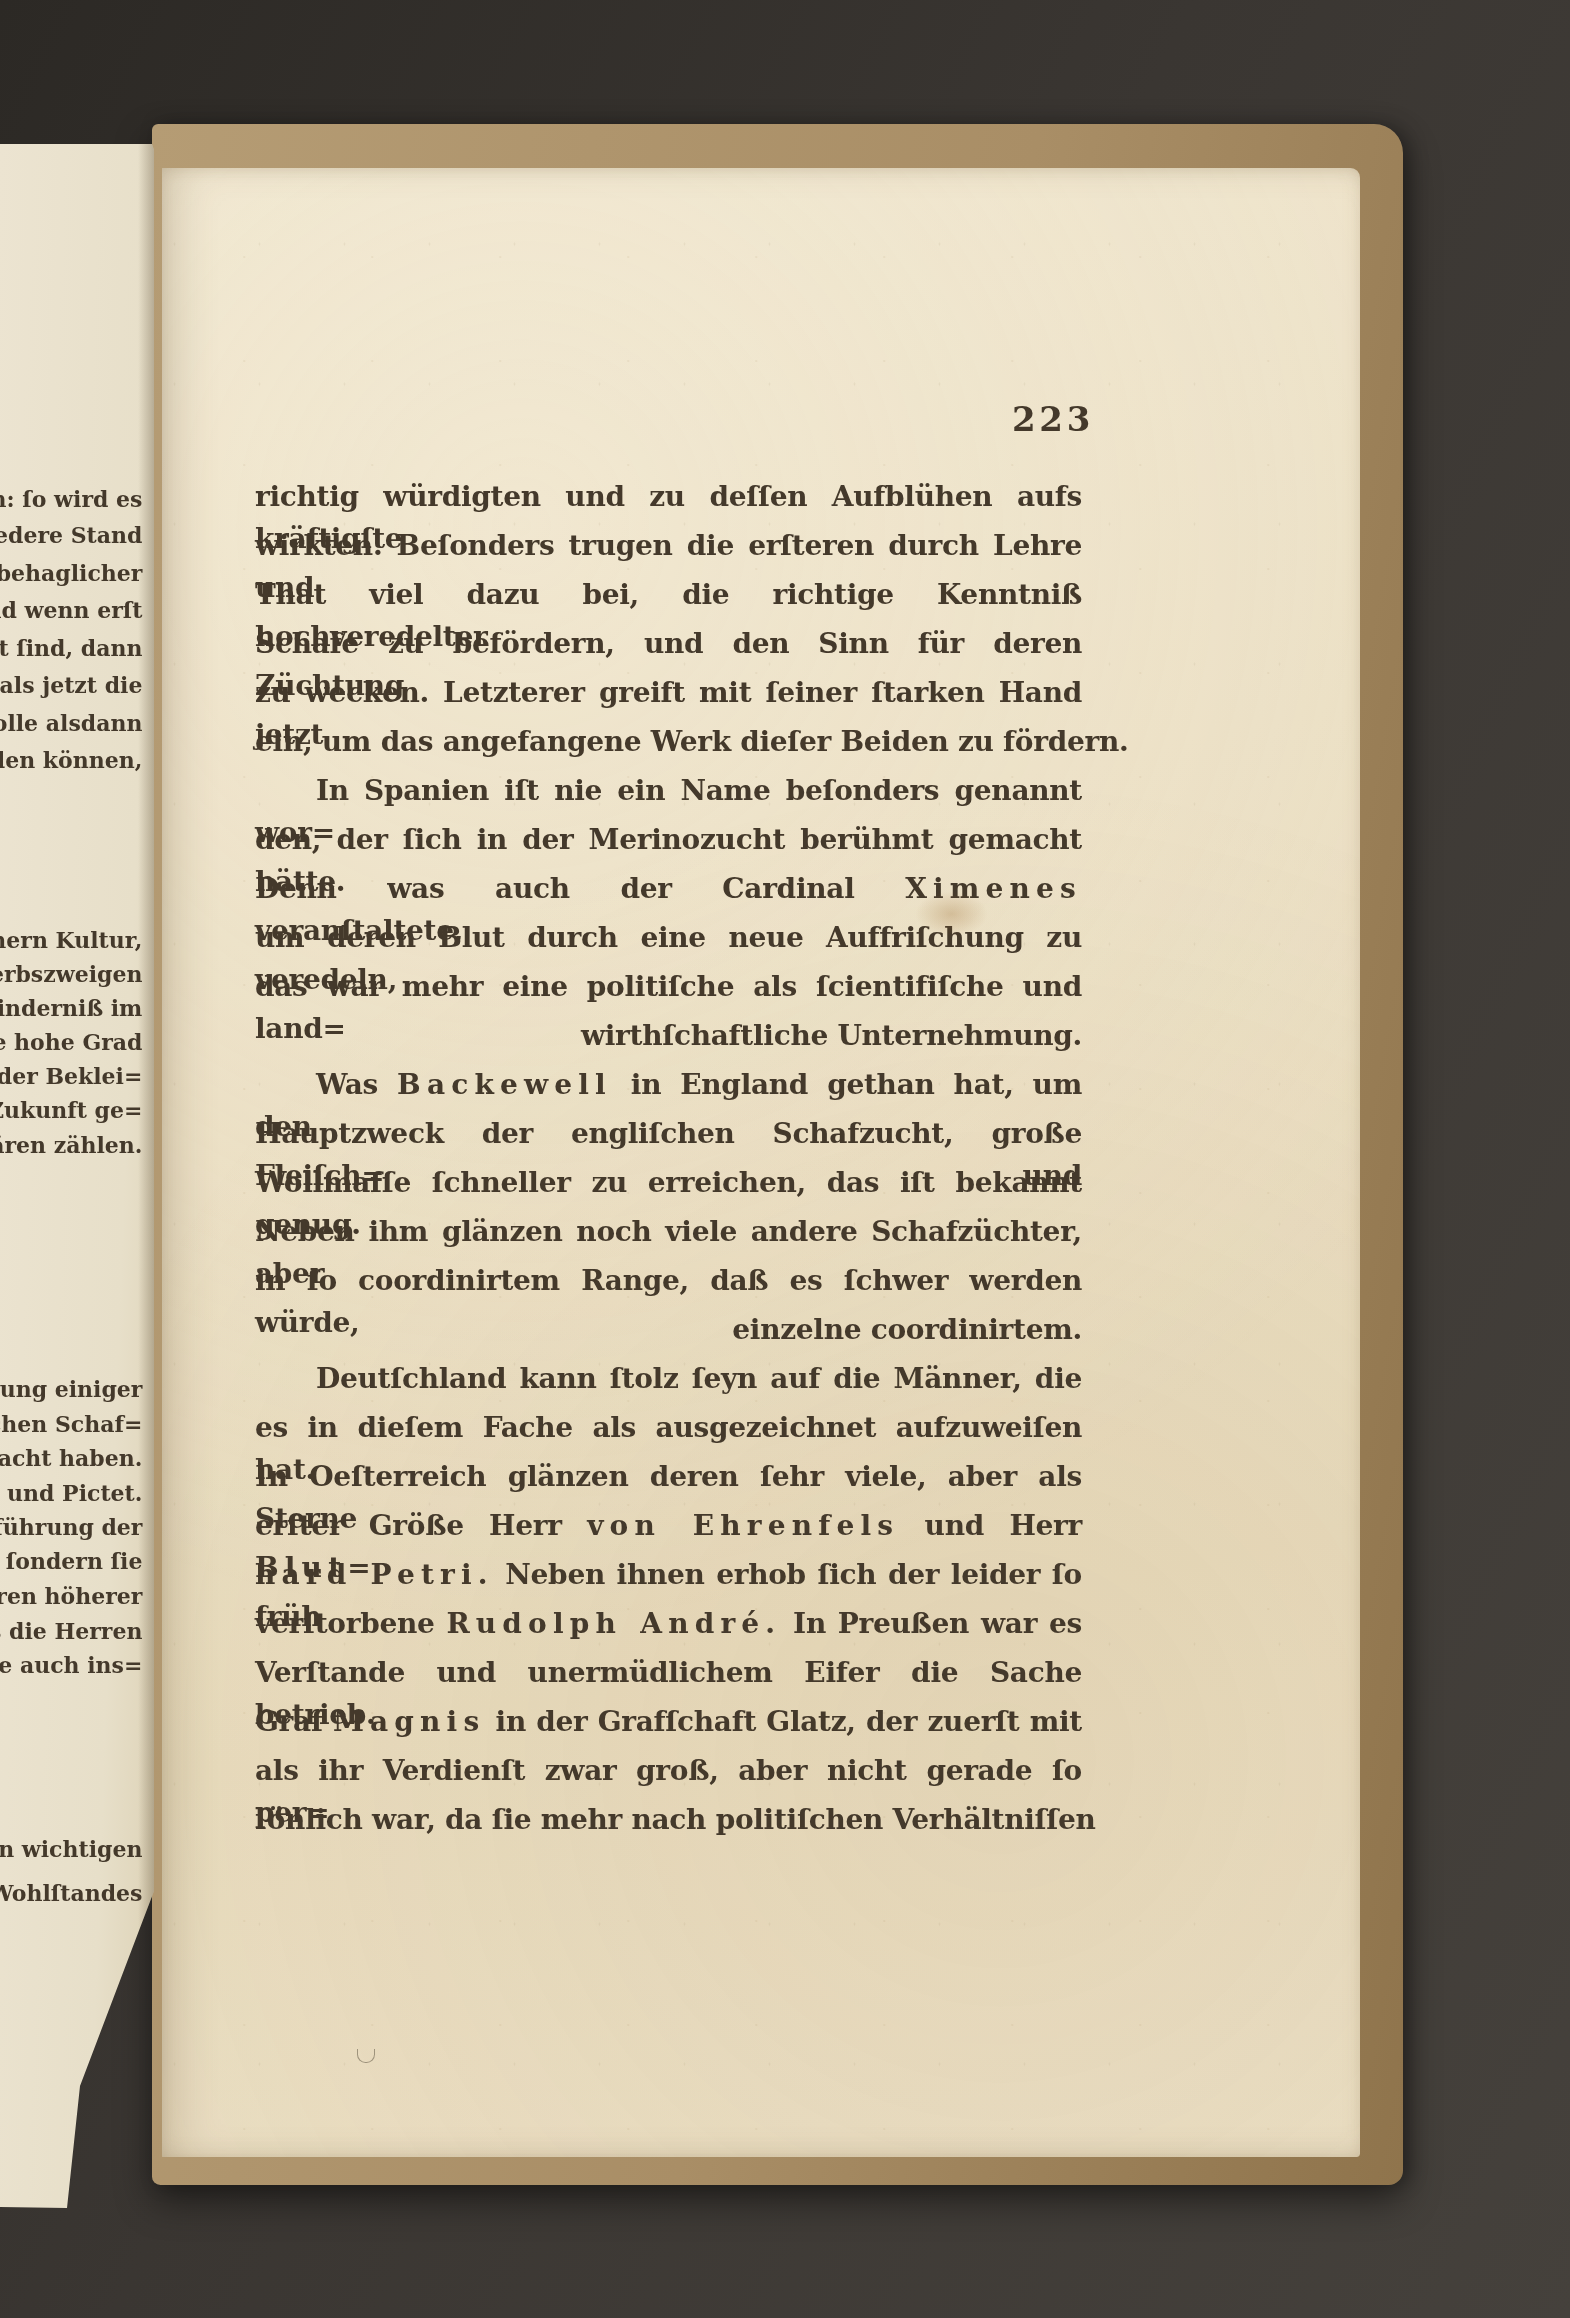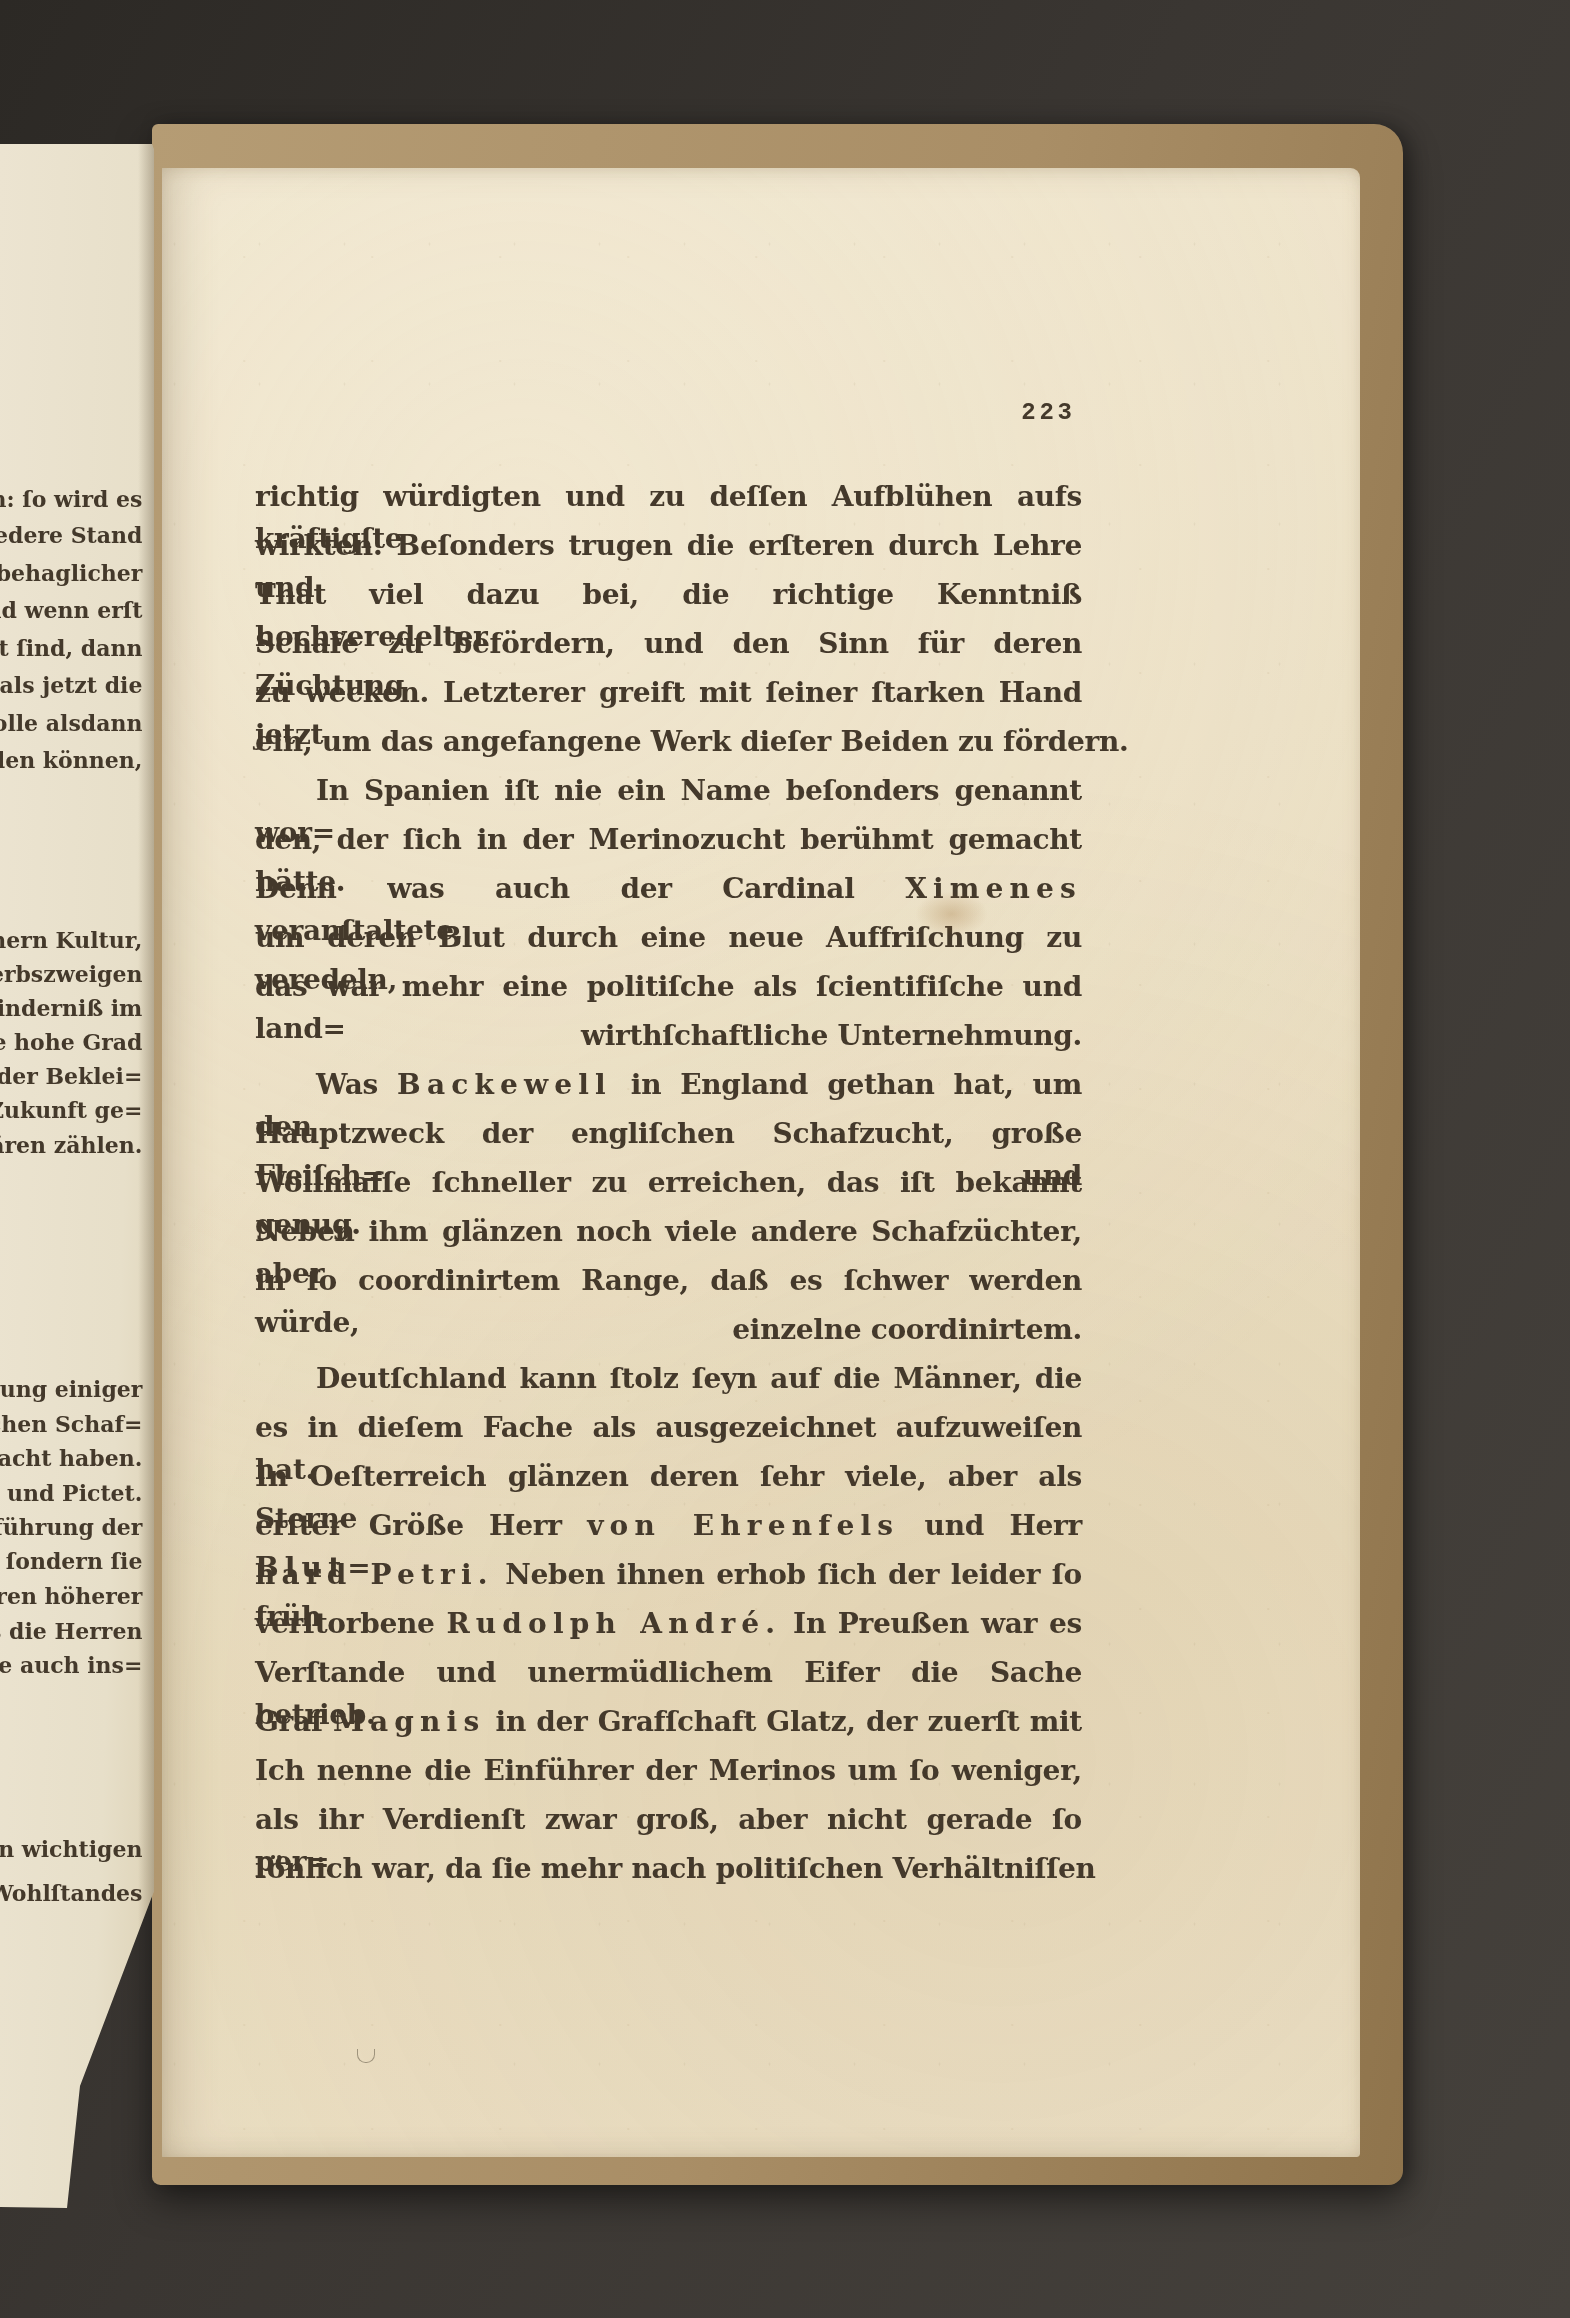--- a/index.html
+++ b/index.html
@@ -52,23 +52,22 @@
   }
   #left-page-lines{position:absolute;left:0;top:0;width:157px;height:2319px;pointer-events:none;}
   .fragment{
     position:absolute;right:14.6px;white-space:nowrap;
     font-size:22px;font-weight:bold;line-height:1;
     color:var(--ink);
   }
   
   #page-number{
     position:absolute;left:1012px;top:399px;width:73px;
-    text-align:center;font-size:24px;font-weight:bold;letter-spacing:3.7px;
+    text-align:center;font-size:34px;font-weight:bold;letter-spacing:3.7px;
     color:var(--ink);
-    font-family:Liberation Mono, monospace;
   }
   #text-block{
     position:absolute;left:255px;top:476px;width:827px;
     font-size:28px;font-weight:bold;letter-spacing:-0.3px;
     color:var(--ink);
   }
   .line{height:49px;line-height:42px;white-space:nowrap;}
   .line.just{text-align:justify;text-align-last:justify;white-space:normal;}
   .line.left{text-align:right;}
   .line.indent{text-indent:61px;}
@@ -146,21 +145,20 @@
       <div class="line just"><span>in ſo coordinirtem Range, daß es ſchwer werden würde,</span></div>
       <div class="line left"><span>einzelne coordinirtem.</span></div>
       <div class="line just indent"><span>Deutſchland kann ſtolz ſeyn auf die Männer, die</span></div>
       <div class="line just"><span>es in dieſem Fache als ausgezeichnet aufzuweiſen hat.</span></div>
       <div class="line just"><span>In Oeſterreich glänzen deren ſehr viele, aber als Sterne</span></div>
       <div class="line just"><span>erſter Größe Herr </span><span class="sperr">von Ehrenfels</span><span> und Herr </span><span class="sperr">Blut=</span></div>
       <div class="line just"><span class="sperr">hard Petri.</span><span> Neben ihnen erhob ſich der leider ſo früh</span></div>
       <div class="line just"><span>verſtorbene </span><span class="sperr">Rudolph André.</span><span> In Preußen war es</span></div>
       <div class="line just"><span>Verſtande und unermüdlichem Eifer die Sache betrieb.</span></div>
       <div class="line just"><span>Graf </span><span class="sperr">Magnis</span><span> in der Grafſchaft Glatz, der zuerſt mit</span></div>
-      <div class="line just"><span>Ich nenne die Einführer der Merinos um ſo weniger,</span></div>
       <div class="line just"><span>als ihr Verdienſt zwar groß, aber nicht gerade ſo per=</span></div>
       <div class="line left"><span>ſönlich war, da ſie mehr nach politiſchen Verhältniſſen</span></div>
     </div>
 
   <div id="stain"></div>
   <div id="ink-mark"></div>
 
 </div>
 
 

